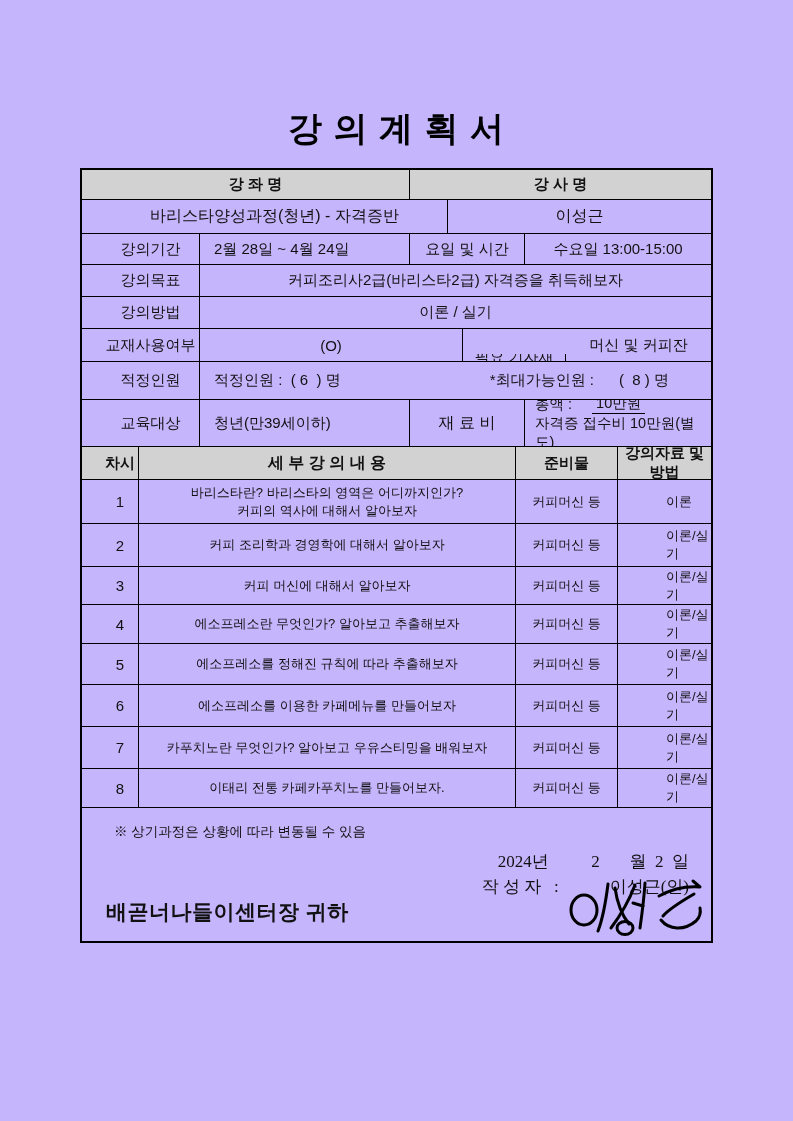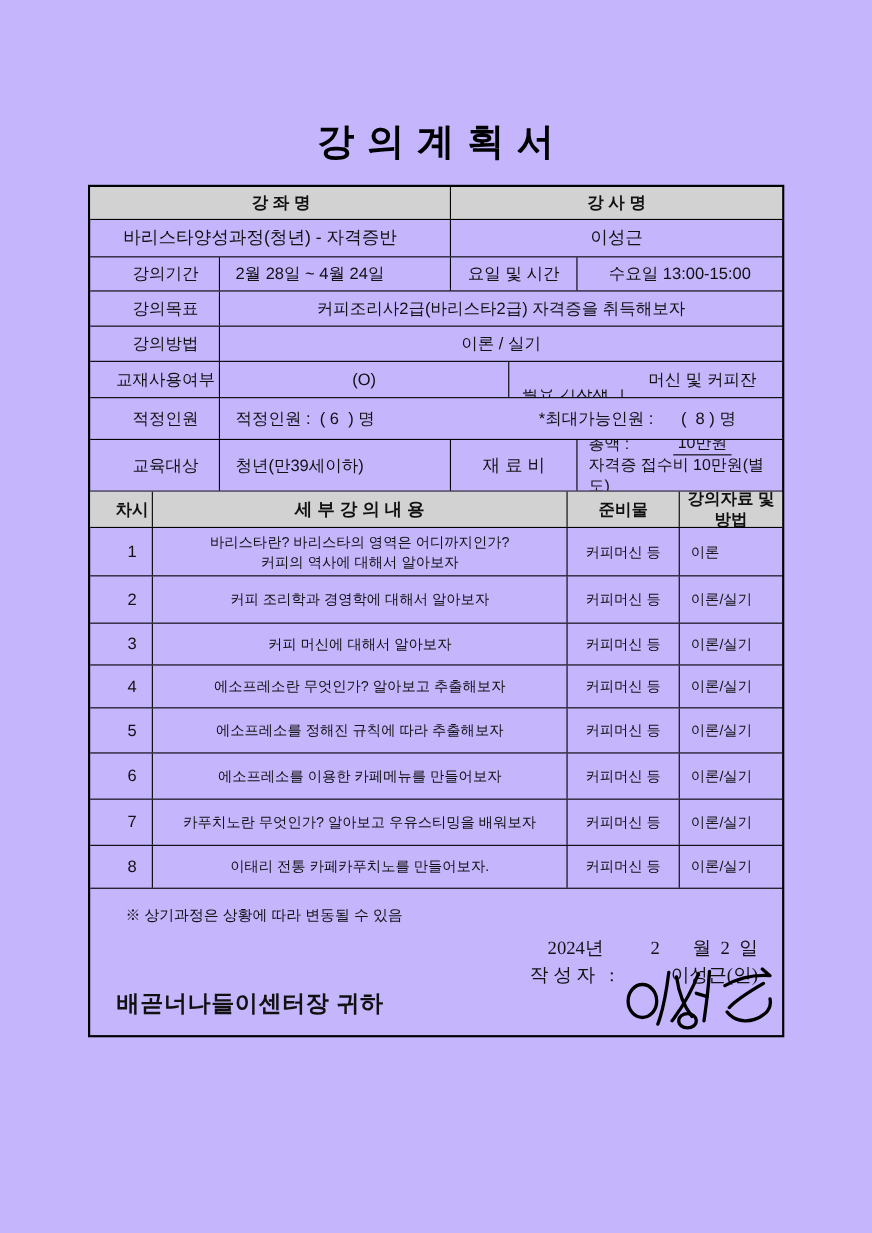--- a/index.html
+++ b/index.html
@@ -46,24 +46,24 @@
   .w308 { width: 308px; }
   .w263 { width: 263px; }
   .w103 { width: 103px; margin-top: 25px; }
   .w37  { width: 37px; }
   .w377 { width: 377px; }
   .w102 { width: 102px; }
   .grow { flex: 1; }
   .fs16 { font-size: 16px; }
   .fs13 { font-size: 13px; }
   .pl14 { padding-left: 14px; }
-  .pl10 { padding-left: 10px; }
+  .pl10 { padding-left: 10px; margin-left: 38px; }
   .fee-cell { flex-direction: column; align-items: flex-start; justify-content: center; padding-left: 10px; line-height: 1.3; font-size: 14.5px; text-align: left; }
   .fee-line { display: flex; align-items: flex-end; gap: 12px; }
-  .fee-underline { border-bottom: 1.5px solid #000; margin-left: 28px; padding: 0 4px 0 4px; }
+  .fee-underline { border-bottom: 1.5px solid #000; margin-left: 8px; padding: 0 4px 0 4px; }
   .cap-cell { justify-content: flex-start; text-align: left; }
   .cap-first { margin-left: 14px; white-space: pre; }
   .cap-second { margin-left: auto; margin-right: 42px; white-space: pre; }
   .s-content { white-space: pre-line; line-height: 1.35; font-size: 13px; }
   .footer-cell { position: relative; display: block; }
   .footer-note { position: absolute; left: 12px; top: 15px; font-size: 13.5px; }
   .footer-date, .footer-writer {
     position: absolute; right: 22px;
     font-family: "Liberation Serif", serif;
     font-size: 17px; white-space: pre;

